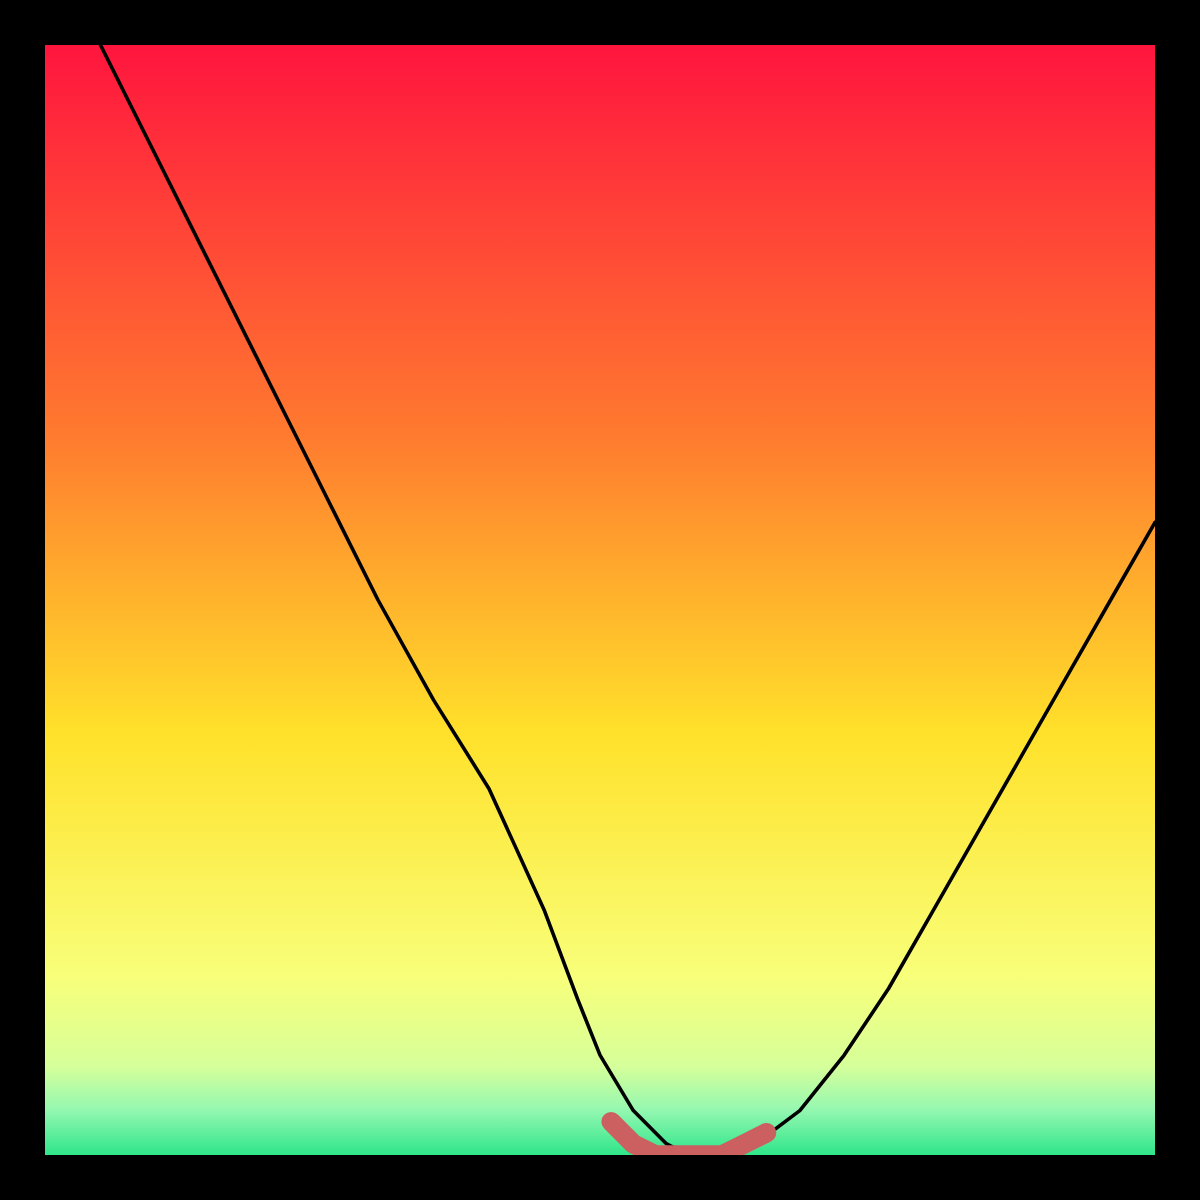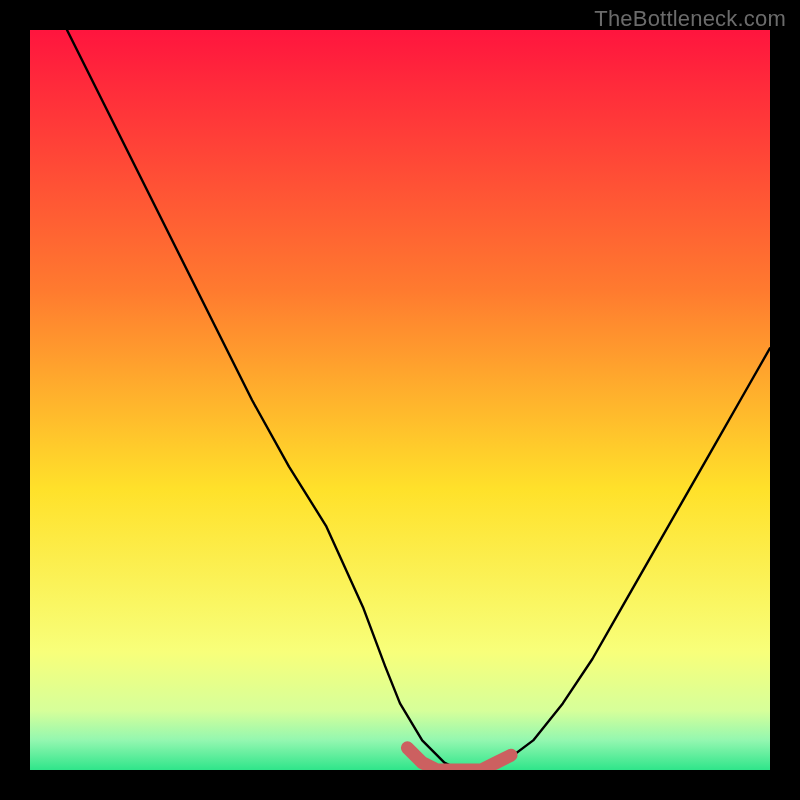--- a/index.html
+++ b/index.html
@@ -34,21 +34,20 @@
     width: 740px;
     height: 740px;
     display: block;
   }
 </style>
 </head>
 <body>
 
 <div class="frame">
 
-  <div class="watermark">TheBottleneck.com</div>
 
   <svg class="plot" viewBox="0 0 740 740" preserveAspectRatio="none">
     <defs>
       <linearGradient id="bgGrad" x1="0" y1="0" x2="0" y2="1">
         <stop offset="0%" stop-color="#ff153e"></stop>
         <stop offset="35%" stop-color="#ff7a2f"></stop>
         <stop offset="62%" stop-color="#ffe12a"></stop>
         <stop offset="84%" stop-color="#f8ff7a"></stop>
         <stop offset="92%" stop-color="#d6ff9a"></stop>
         <stop offset="96%" stop-color="#93f7b0"></stop>

